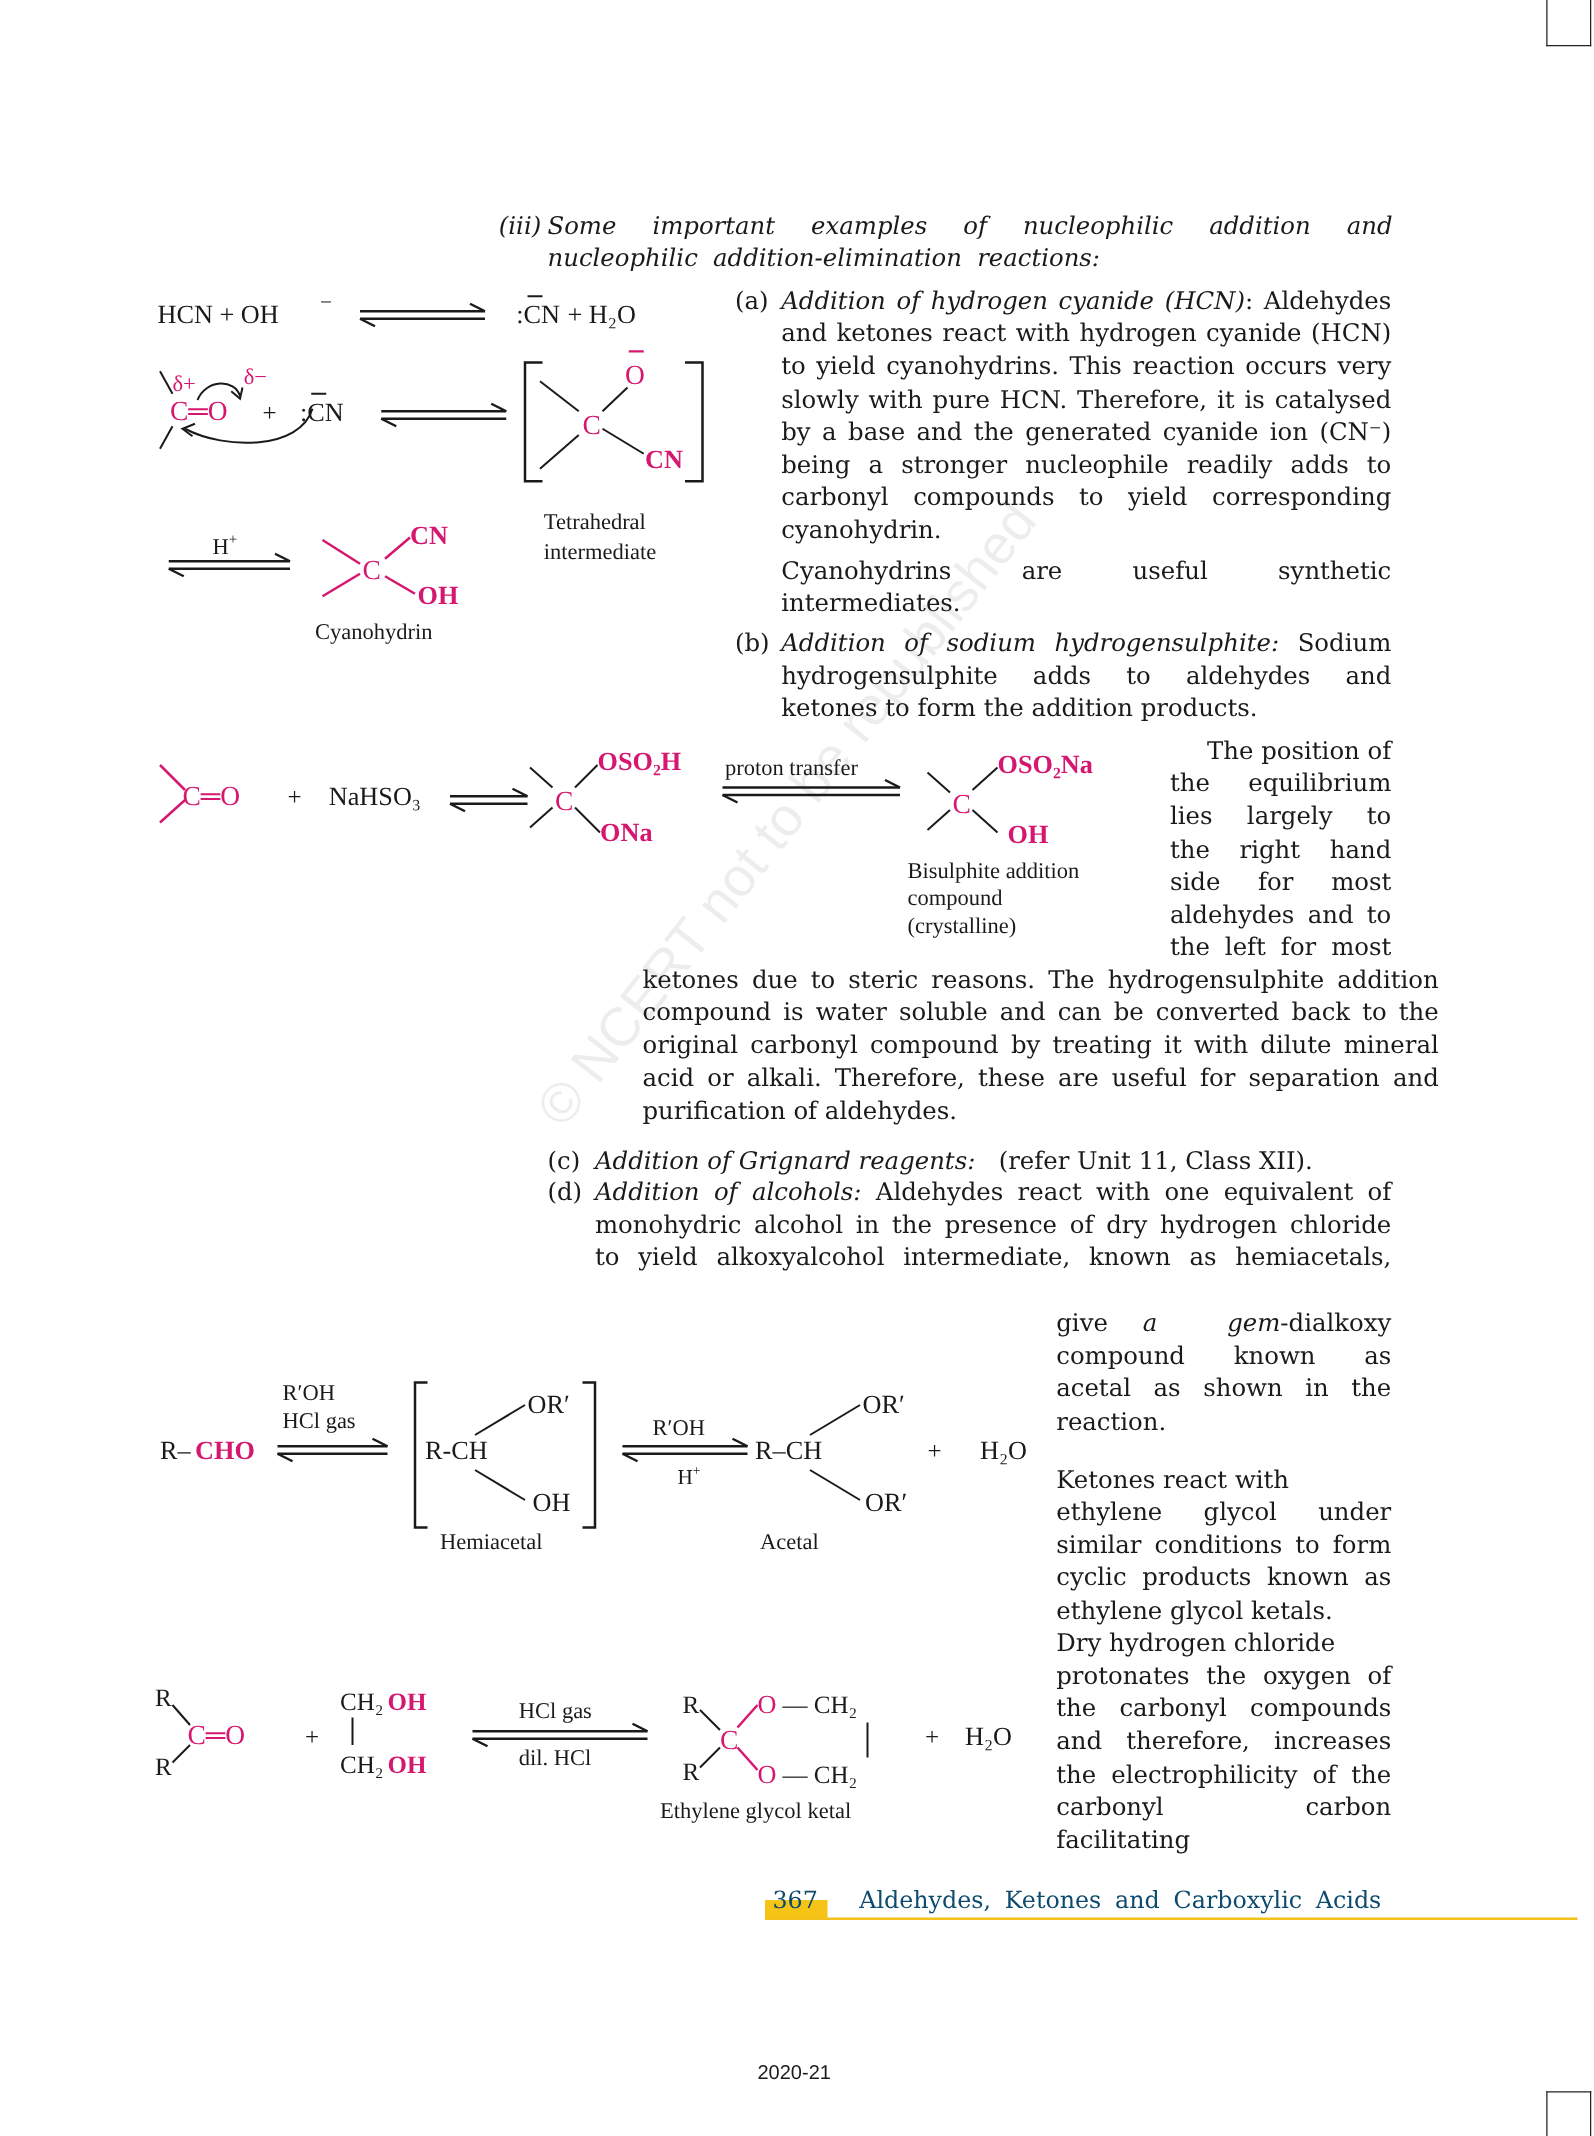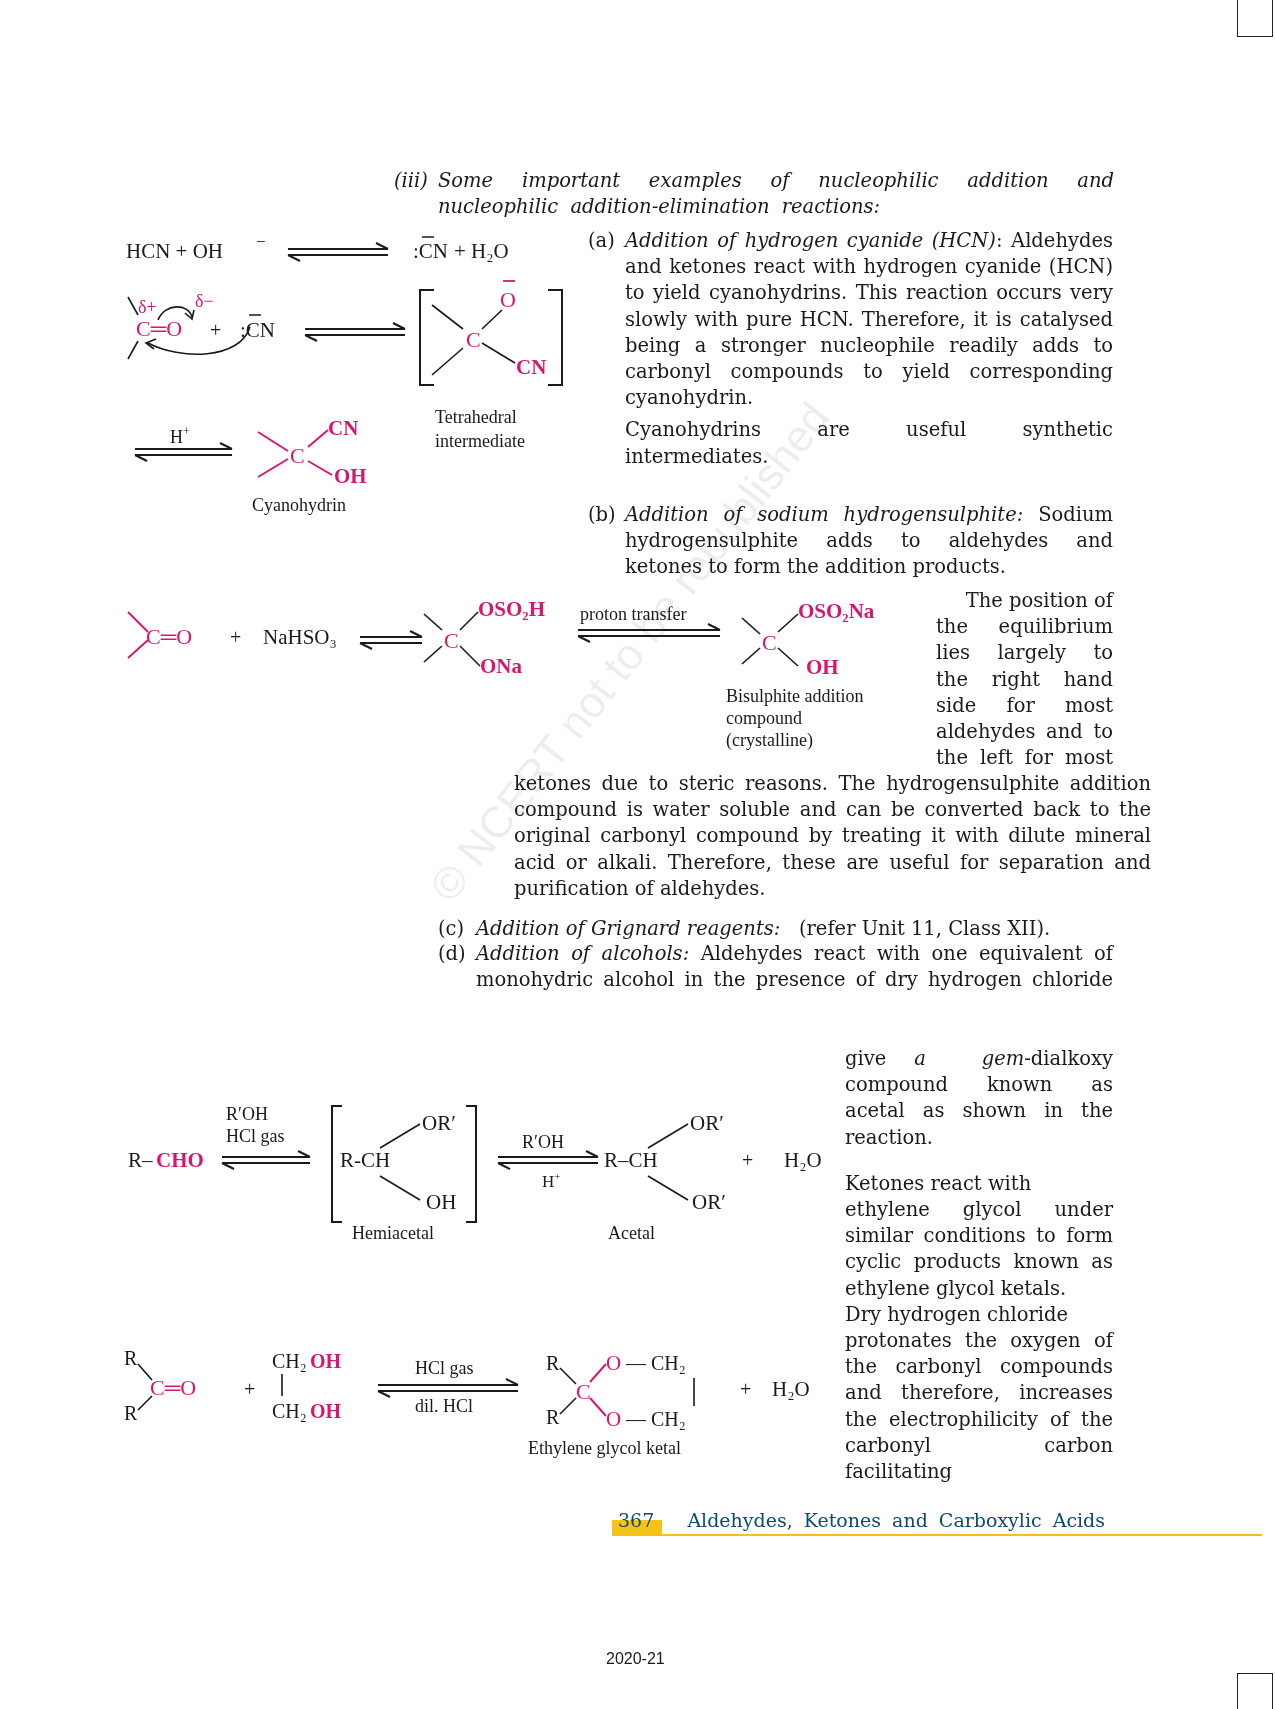--- a/index.html
+++ b/index.html
@@ -17,21 +17,21 @@
 </head>
 <body>
 
 <div class="corner-box" style="left:1237px; top:0px; height:36px; border-top:none;"></div>
 <div class="corner-box" style="left:1237px; top:1673px; height:36px; border-bottom:none;"></div>
 
 <div class="abs" style="left:420px; top:880px; transform:rotate(-52deg); transform-origin:left top; font-family:'Liberation Sans',sans-serif; font-size:44px; color:rgba(0,0,0,0.07); white-space:nowrap;">© NCERT not to be republished</div>
 
 <div class="abs txt it" style="left:394px; top:168px; width:720px;">
   <div style="display:flex;">
-    <span style="width:44px;">(iii)</span>
+    <span style="width:44px;text-align:center;">(iii)</span>
     <span class="just" style="flex:1; word-spacing:9px;">Some important examples of nucleophilic addition and</span>
   </div>
   <div style="padding-left:44px;"><span style="word-spacing:6px;">nucleophilic addition-elimination reactions:</span></div>
 </div>
 
 <svg class="abs" style="left:110px; top:225px;" width="470" height="300" viewBox="0 0 470 300">
 
   <text x="16" y="33" font-size="21" fill="#1a1a1a">HCN + OH</text>
   <text x="146" y="22" font-size="17" fill="#1a1a1a">−</text>
   <g stroke="#1a1a1a" stroke-width="2" fill="none">
@@ -95,20 +95,21 @@
 </svg>
 
 <div class="abs txt" style="left:588px; top:228px; width:525px;">
   <div style="display:flex;">
     <span style="width:37px;">(a)</span>
     <div style="flex:1;">
       <div class="just"><span class="it">Addition of hydrogen cyanide (HCN)</span><span>: Aldehydes</span></div>
       <div class="just">and ketones react with hydrogen cyanide (HCN)</div>
       <div class="just">to yield cyanohydrins. This reaction occurs very</div>
       <div class="just">slowly with pure HCN. Therefore, it is catalysed</div>
+      <div class="just">by a base and  the generated cyanide ion (CN⁻)</div>
       <div class="just">being a stronger nucleophile readily adds to</div>
       <div class="just">carbonyl compounds to yield corresponding</div>
       <div>cyanohydrin.</div>
       <div class="just" style="margin-top:6px;">Cyanohydrins are useful synthetic</div>
       <div>intermediates.</div>
     </div>
   </div>
 </div>
 
 <div class="abs txt" style="left:588px; top:502px; width:525px;">
@@ -180,20 +181,21 @@
 <div class="abs txt" style="left:438px; top:916px; width:680px; white-space:nowrap;">
   <span style="display:inline-block; width:38px;">(c)</span><span class="it">Addition of Grignard reagents:</span>&nbsp;&nbsp;&nbsp;<span>(refer Unit 11, Class XII).</span>
 </div>
 
 <div class="abs txt" style="left:438px; top:941px; width:675px;">
   <div style="display:flex;">
     <span style="width:38px;">(d)</span>
     <div style="flex:1;">
       <div class="just"><span class="it">Addition of alcohols:</span><span> Aldehydes react with one equivalent of</span></div>
       <div class="just">monohydric alcohol in the presence of dry hydrogen chloride</div>
+      <div class="just">to yield alkoxyalcohol intermediate, known as hemiacetals,</div>
     </div>
   </div>
 </div>
 
 <div class="abs txt" style="left:845px; top:1046px; width:268px;">
   <div class="just"><span>give </span><span class="it">a</span>&nbsp;&nbsp;<span class="it">gem</span><span>-dialkoxy</span></div>
   <div class="just">compound known as</div>
   <div class="just">acetal as shown in the</div>
   <div>reaction.</div>
   <div style="margin-top:20px; text-align:left;">Ketones react with</div>

